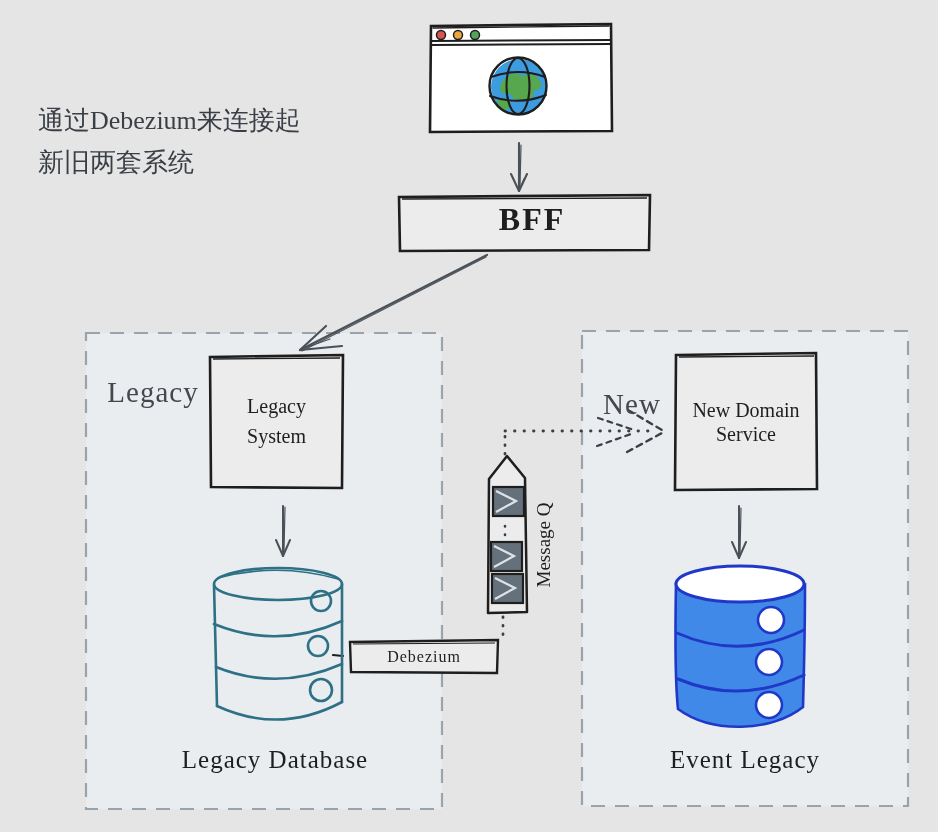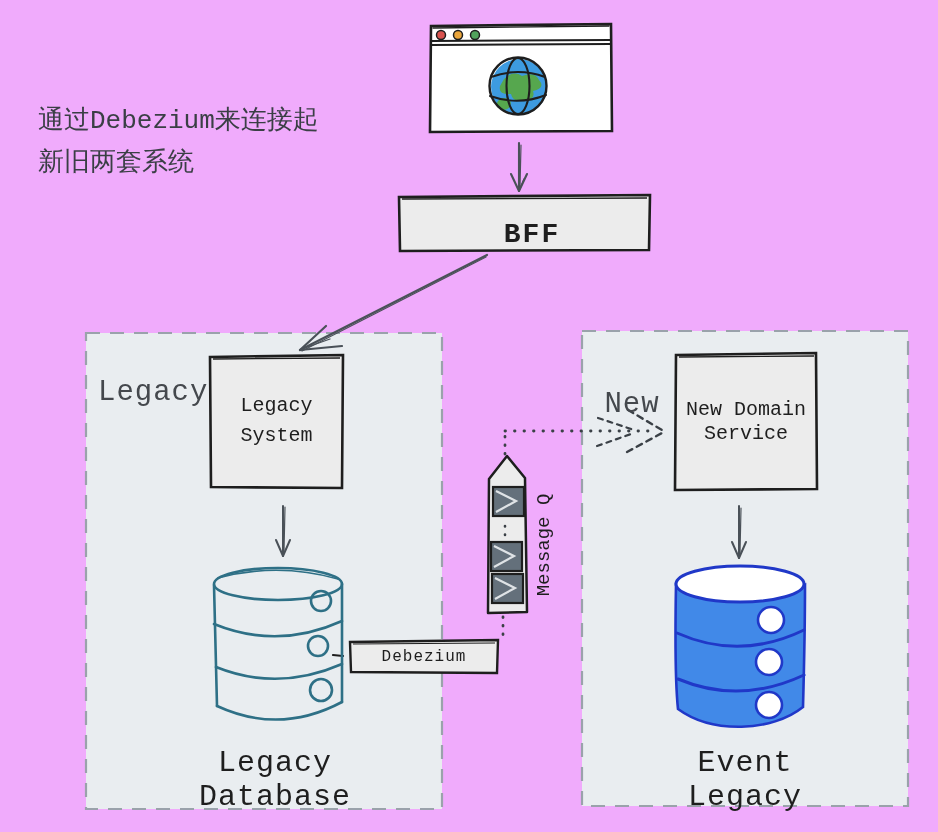--- a/index.html
+++ b/index.html
@@ -1,29 +1,29 @@
 <!DOCTYPE html>
 <html><head>
 <meta charset="utf-8">
 <style>
   html,body{margin:0;padding:0;background:#ffffff;}
-  #canvas{position:relative;width:938px;height:832px;background:#f0abfc;overflow:hidden;
-          font-family:Liberation Mono, monospace;color:#1e1e1e;}
+  #canvas{position:relative;width:938px;height:832px;background:#e5e5e5;overflow:hidden;
+          font-family:Liberation Serif, serif;color:#1e1e1e;}
   #diagram-svg{position:absolute;left:0;top:0;}
   .lbl{position:absolute;white-space:pre-line;text-align:center;}
   .note{left:38px;top:100px;width:320px;font-size:26px;line-height:42px;color:#3a3f45;text-align:left;}
   .group-label{font-size:29px;color:#44484d;letter-spacing:1px;}
   .legacy-group{left:98px;top:376px;width:110px;}
   .new-group{left:597px;top:388px;width:70px;}
   .box-label{display:flex;align-items:center;justify-content:center;}
-  .bff{left:399px;top:207px;width:266px;height:54px;font-size:28px;font-weight:bold;letter-spacing:2px;}
+  .bff{left:399px;top:192px;width:266px;height:54px;font-size:32px;font-weight:bold;letter-spacing:2px;}
   .legacy-system{left:210px;top:355px;width:133px;height:132px;font-size:20px;line-height:30px;}
   .nds{left:675px;top:353px;width:142px;height:137px;font-size:20px;line-height:24px;}
   .debezium{left:350px;top:641px;width:148px;height:32px;font-size:16px;letter-spacing:1px;}
-  .db-label{font-size:30px;letter-spacing:1px;}
+  .db-label{font-size:25px;letter-spacing:1px;}
   .legacy-db-label{left:140px;top:746px;width:270px;}
   .event-store-label{left:650px;top:746px;width:190px;}
   .message-q{left:482px;top:531px;width:130px;height:28px;font-size:19px;
              transform:rotate(-90deg);transform-origin:center;}
 </style>
 </head>
 <body>
 
 <div id="canvas">
 

